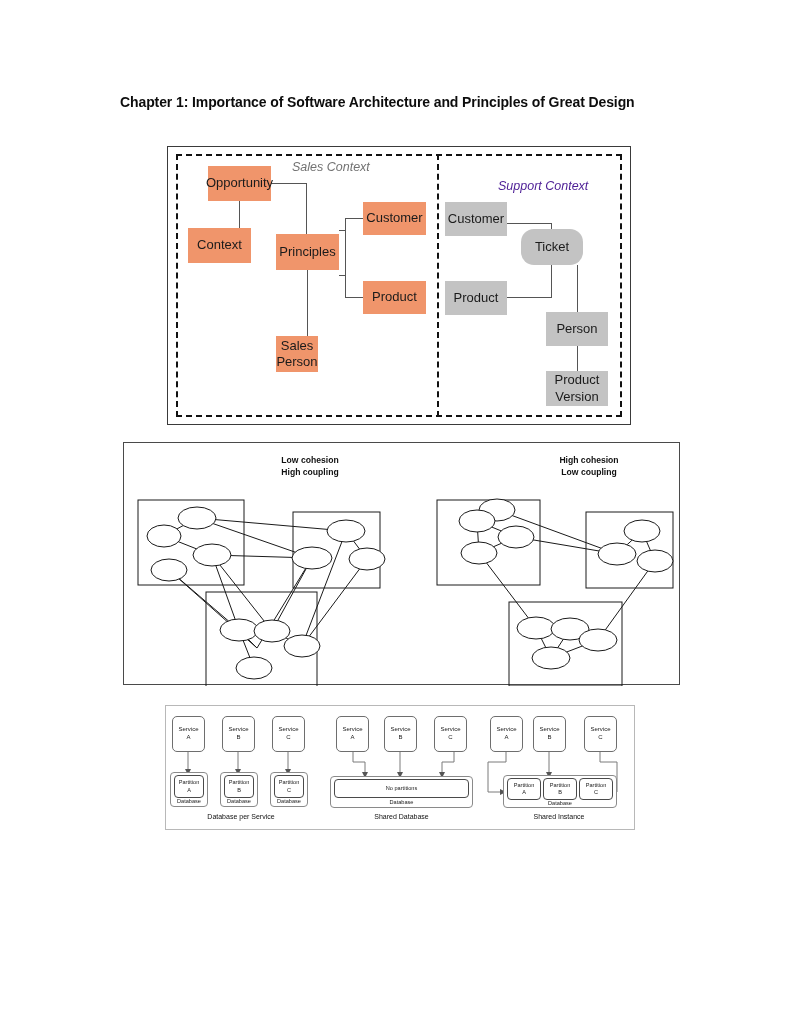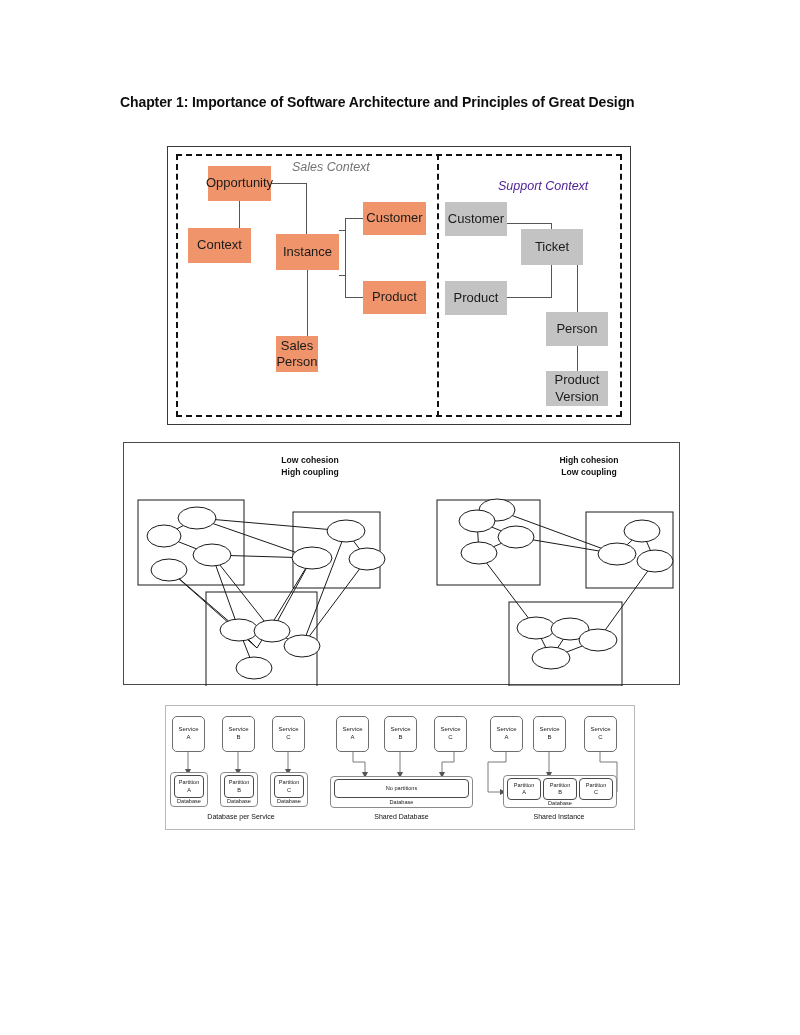--- a/index.html
+++ b/index.html
@@ -186,27 +186,27 @@
 
   <div class="conn h" style="left:339px; top:76px;  width:45px;"></div>
   <div class="conn v" style="left:383px; top:76px;  height:12px;"></div>
   <div class="conn h" style="left:339px; top:150px; width:45px;"></div>
   <div class="conn v" style="left:383px; top:118px; height:33px;"></div>
   <div class="conn v" style="left:409px; top:118px; height:47px;"></div>
   <div class="conn v" style="left:409px; top:199px; height:25px;"></div>
 
   <div class="ent orange" style="left:40px;top:19px;width:63px;height:35px;">Opportunity</div>
   <div class="ent orange" style="left:20px;top:81px;width:63px;height:35px;">Context</div>
-  <div class="ent orange" style="left:108px;top:87px;width:63px;height:36px;">Instance</div>
+  <div class="ent orange" style="left:108px;top:87px;width:63px;height:36px;">Principles</div>
   <div class="ent orange" style="left:195px;top:55px;width:63px;height:33px;">Customer</div>
   <div class="ent orange" style="left:195px;top:134px;width:63px;height:33px;">Product</div>
   <div class="ent orange" style="left:108px;top:189px;width:42px;height:36px;">Sales Person</div>
 
   <div class="ent gray" style="left:277px;top:55px;width:62px;height:34px;">Customer</div>
-  <div class="ent gray" style="left:353px;top:82px;width:62px;height:36px;">Ticket</div>
+  <div class="ent gray" style="left:353px;top:82px;width:62px;height:36px;border-radius:13px;">Ticket</div>
   <div class="ent gray" style="left:277px;top:134px;width:62px;height:34px;">Product</div>
   <div class="ent gray" style="left:378px;top:165px;width:62px;height:34px;">Person</div>
   <div class="ent gray" style="left:378px;top:224px;width:62px;height:35px;white-space:pre-line;">Product
 Version</div>
 </div>
 
 <div id="figure-cohesion">
   <div class="cohesion-caption" id="caption-right">High cohesion
 Low coupling</div>
   <div class="cohesion-caption" id="caption-left">Low cohesion

